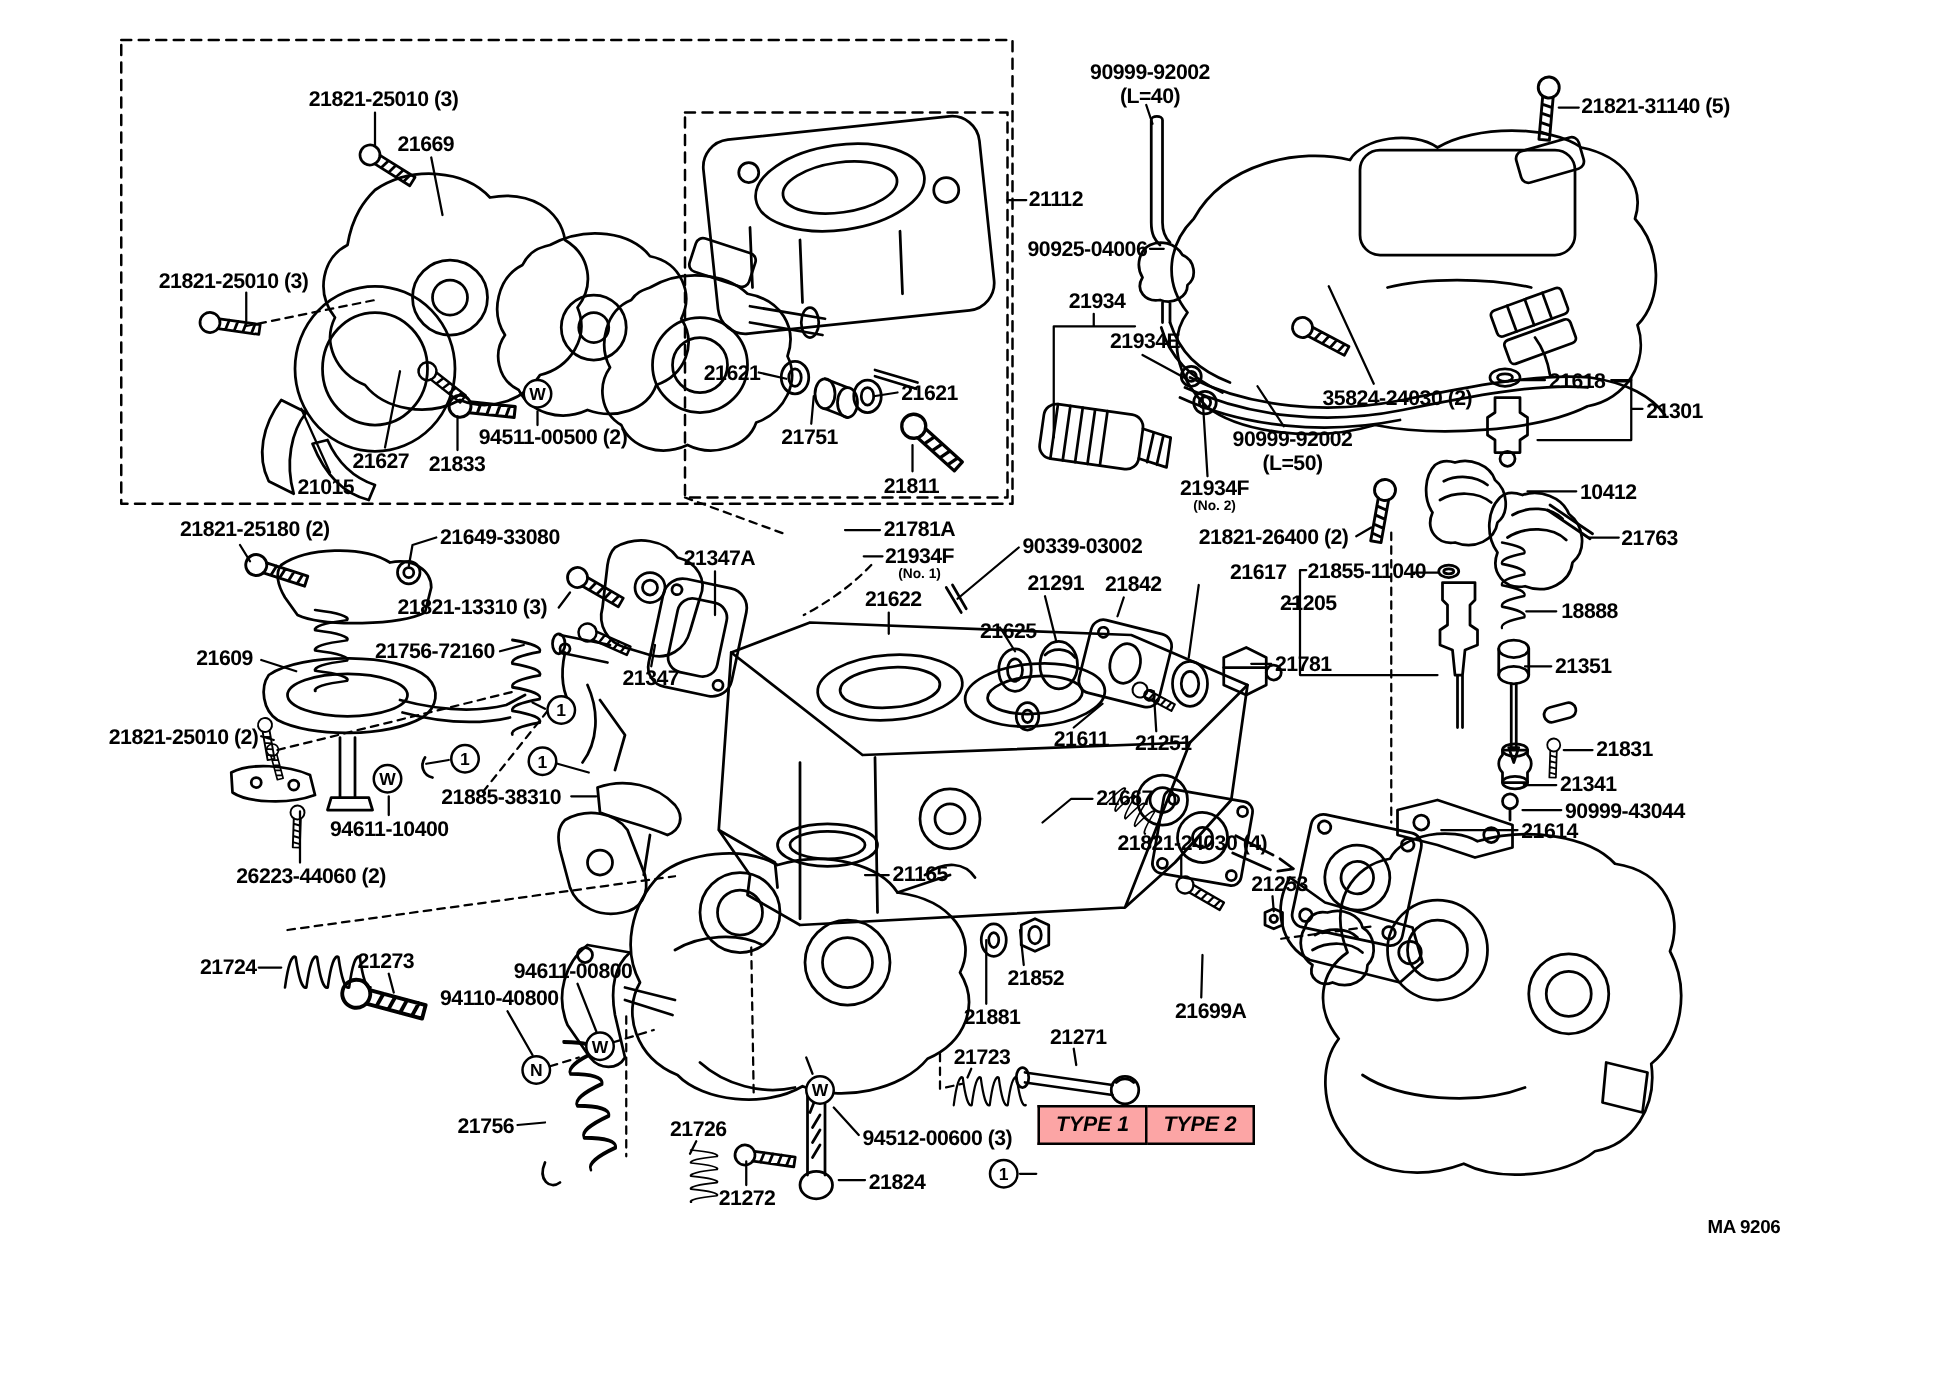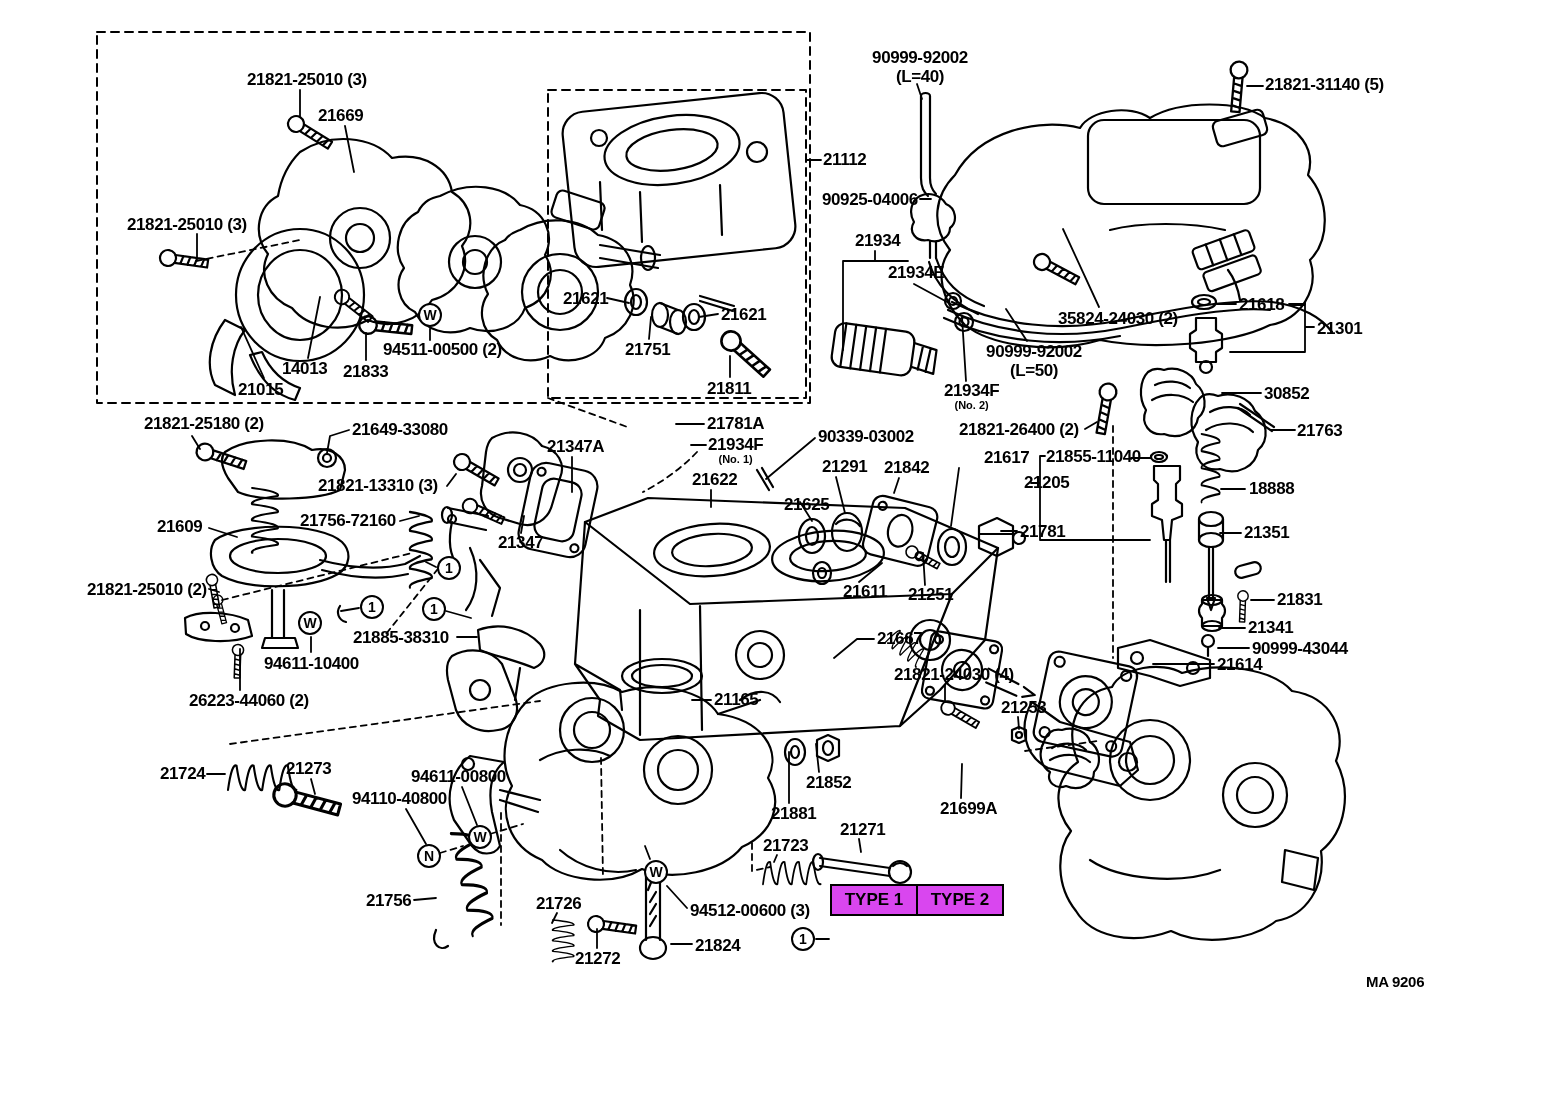--- a/index.html
+++ b/index.html
@@ -11,21 +11,21 @@
   .art .dash  { stroke-dasharray:8 6; stroke-width:2; }
   .art .cdash { stroke-dasharray:6 5; stroke-width:1.8; }
   .lbl { position:absolute; font-weight:bold; font-size:17px; letter-spacing:-0.4px;
          color:#000; white-space:nowrap; line-height:1.05; }
   .lbl2 { position:absolute; font-weight:bold; font-size:17px; letter-spacing:-0.4px;
           color:#000; text-align:center; line-height:1.1; }
   .subsmall { font-size:11px; letter-spacing:0; display:block; text-align:center; }
   .sym { position:absolute; width:24px; height:24px; border:2.4px solid #000; border-radius:50%;
          display:flex; align-items:center; justify-content:center; font-weight:bold;
          font-size:14px; background:#fff; color:#000; box-sizing:border-box; }
-  .type-table { position:absolute; left:830px; top:884px; border-collapse:collapse; background:#d946ef; }
+  .type-table { position:absolute; left:830px; top:884px; border-collapse:collapse; background:#fca5a5;font-style:italic; }
   .type-table th, .type-table td { border:2.6px solid #000; font-weight:bold; font-size:17px;
          color:#000; text-align:center; width:84px; padding:0; }
   .type-table th { height:28px; }
   .type-table td { height:64px; vertical-align:top; padding-top:2px; }
   .clip-svg { display:block; margin:1px auto 0 auto; }
   .clip-svg path, .clip-svg circle { stroke:#000; fill:none; stroke-width:2.4; }
   .footer-code { position:absolute; left:1366px; top:973px; font-weight:bold; font-size:15px;
          letter-spacing:-0.3px; color:#000; }
 </style>
 </head>
@@ -327,21 +327,21 @@
       M311,779 L315,794 M462,787 L477,825 M406,809 L426,844 M414,900 L436,898 M557,913 L552,923
       M597,948 L597,929 M687,908 L667,886 M671,944 L692,944 M819,772 L816,744 M789,803 L789,752
       M961,798 L962,764 M859,839 L861,852 M777,855 L774,862 M436,567 L426,562 M359,608 L341,611
       M446,611 L471,618 M816,939 L829,939 M650,859 L645,846"></path>
   </g>
 </svg>
 
 <div class="lbl" style="left:247px;top:71px">21821-25010 (3)</div>
 <div class="lbl" style="left:318px;top:107px">21669</div>
 <div class="lbl" style="left:127px;top:216px">21821-25010 (3)</div>
-<div class="lbl" style="left:282px;top:360px">14013</div>
+<div class="lbl" style="left:282px;top:360px">21627</div>
 <div class="lbl" style="left:238px;top:381px">21015</div>
 <div class="lbl" style="left:343px;top:363px">21833</div>
 <div class="lbl" style="left:383px;top:341px">94511-00500 (2)</div>
 <div class="lbl" style="left:823px;top:151px">21112</div>
 <div class="lbl" style="left:563px;top:290px">21621</div>
 <div class="lbl" style="left:721px;top:306px">21621</div>
 <div class="lbl" style="left:625px;top:341px">21751</div>
 <div class="lbl" style="left:707px;top:380px">21811</div>
 <div class="lbl2" style="left:858px;top:49px;width:124px">
   <span>90999-92002</span><br>
@@ -355,21 +355,21 @@
 <div class="lbl" style="left:1239px;top:296px">21618</div>
 <div class="lbl" style="left:1317px;top:320px">21301</div>
 <div class="lbl2" style="left:972px;top:343px;width:124px">
   <span>90999-92002</span><br>
   <span>(L=50)</span>
 </div>
 <div class="lbl" style="left:944px;top:382px">
   <span>21934F</span>
   <span class="subsmall">(No. 2)</span>
 </div>
-<div class="lbl" style="left:1264px;top:385px">30852</div>
+<div class="lbl" style="left:1264px;top:385px">10412</div>
 <div class="lbl" style="left:1297px;top:422px">21763</div>
 <div class="lbl" style="left:959px;top:421px">21821-26400 (2)</div>
 <div class="lbl" style="left:144px;top:415px">21821-25180 (2)</div>
 <div class="lbl" style="left:352px;top:421px">21649-33080</div>
 <div class="lbl" style="left:318px;top:477px">21821-13310 (3)</div>
 <div class="lbl" style="left:547px;top:438px">21347A</div>
 <div class="lbl" style="left:707px;top:415px">21781A</div>
 <div class="lbl" style="left:708px;top:436px">
   <span>21934F</span>
   <span class="subsmall">(No. 1)</span>

